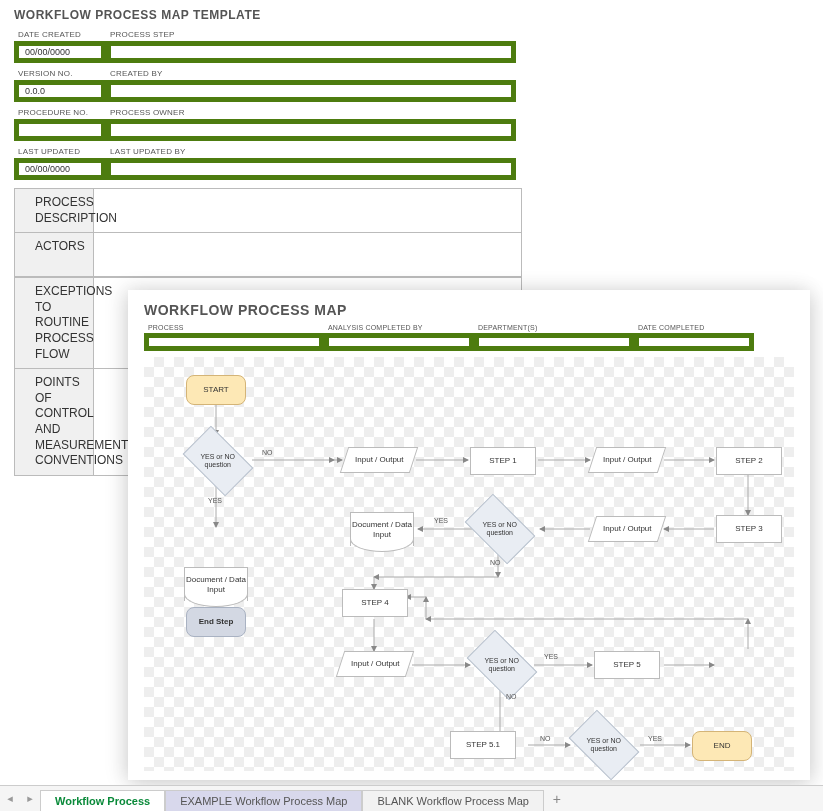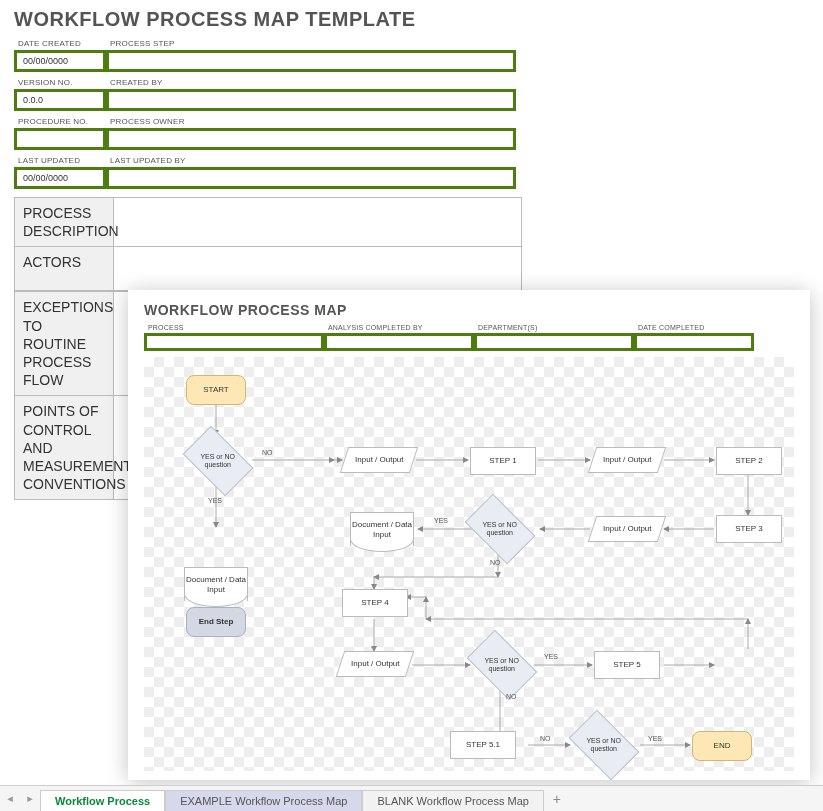--- a/index.html
+++ b/index.html
@@ -1,29 +1,29 @@
 <!DOCTYPE html>
 <html><head>
 <meta charset="utf-8">
 <style>
 * { box-sizing: border-box; margin: 0; padding: 0; }
 body { width: 823px; height: 811px; font-family: "Helvetica Neue", Arial, sans-serif; font-size: 9px; color: #333; background: #fff; overflow: hidden; position: relative; }
 
 
 .doc { padding: 8px 14px 0 14px; }
-h1 { font-size: 20px; font-weight: 800; letter-spacing: .5px; color: #545454; margin-bottom: 6px; }
+h1 { font-size: 12px; font-weight: 800; letter-spacing: .5px; color: #545454; margin-bottom: 6px; }
 .meta-row { display: flex; gap: 0; margin-bottom: 4px; }
 .meta { display: flex; flex-direction: column; }
 .meta label { font-size: 8px; color: #555; padding: 2px 4px 2px 4px; letter-spacing: .2px; }
-.meta .cell { border: 3px solid #4d7c0f; height: 22px; display: flex; align-items: center; padding: 0 6px; font-size: 9px; }
+.meta .cell { border: 5px solid #4d7c0f; height: 22px; display: flex; align-items: center; padding: 0 6px; font-size: 9px; }
 .meta.small { width: 92px; }
 .meta.wide { width: 410px; }
 .desc-table { width: 508px; margin-top: 8px; }
 .desc-row { display: flex; }
-.desc-lbl { width: 100px; min-height: 44px; background: #f0f0f0; border: 1px solid #bbb; border-bottom: none; padding: 6px 8px; font-size: 14px; color: #333; line-height: 1.3; }
+.desc-lbl { width: 80px; min-height: 44px; background: #f0f0f0; border: 1px solid #bbb; border-bottom: none; padding: 6px 20px; font-size: 12px; color: #333; line-height: 1.3; }
 .desc-row:last-child .desc-lbl { border-bottom: 1px solid #bbb; }
 .desc-val { flex: 1; border: 1px solid #bbb; border-left: none; border-bottom: none; }
 .desc-row:last-child .desc-val { border-bottom: 1px solid #bbb; }
 
 
 .wpm {
   position: absolute; left: 128px; top: 290px; width: 682px; height: 490px;
   background: #fff; box-shadow: -4px 0 20px rgba(0,0,0,.12), 4px 4px 20px rgba(0,0,0,.12);
   padding: 12px 16px 8px 16px;
 }

